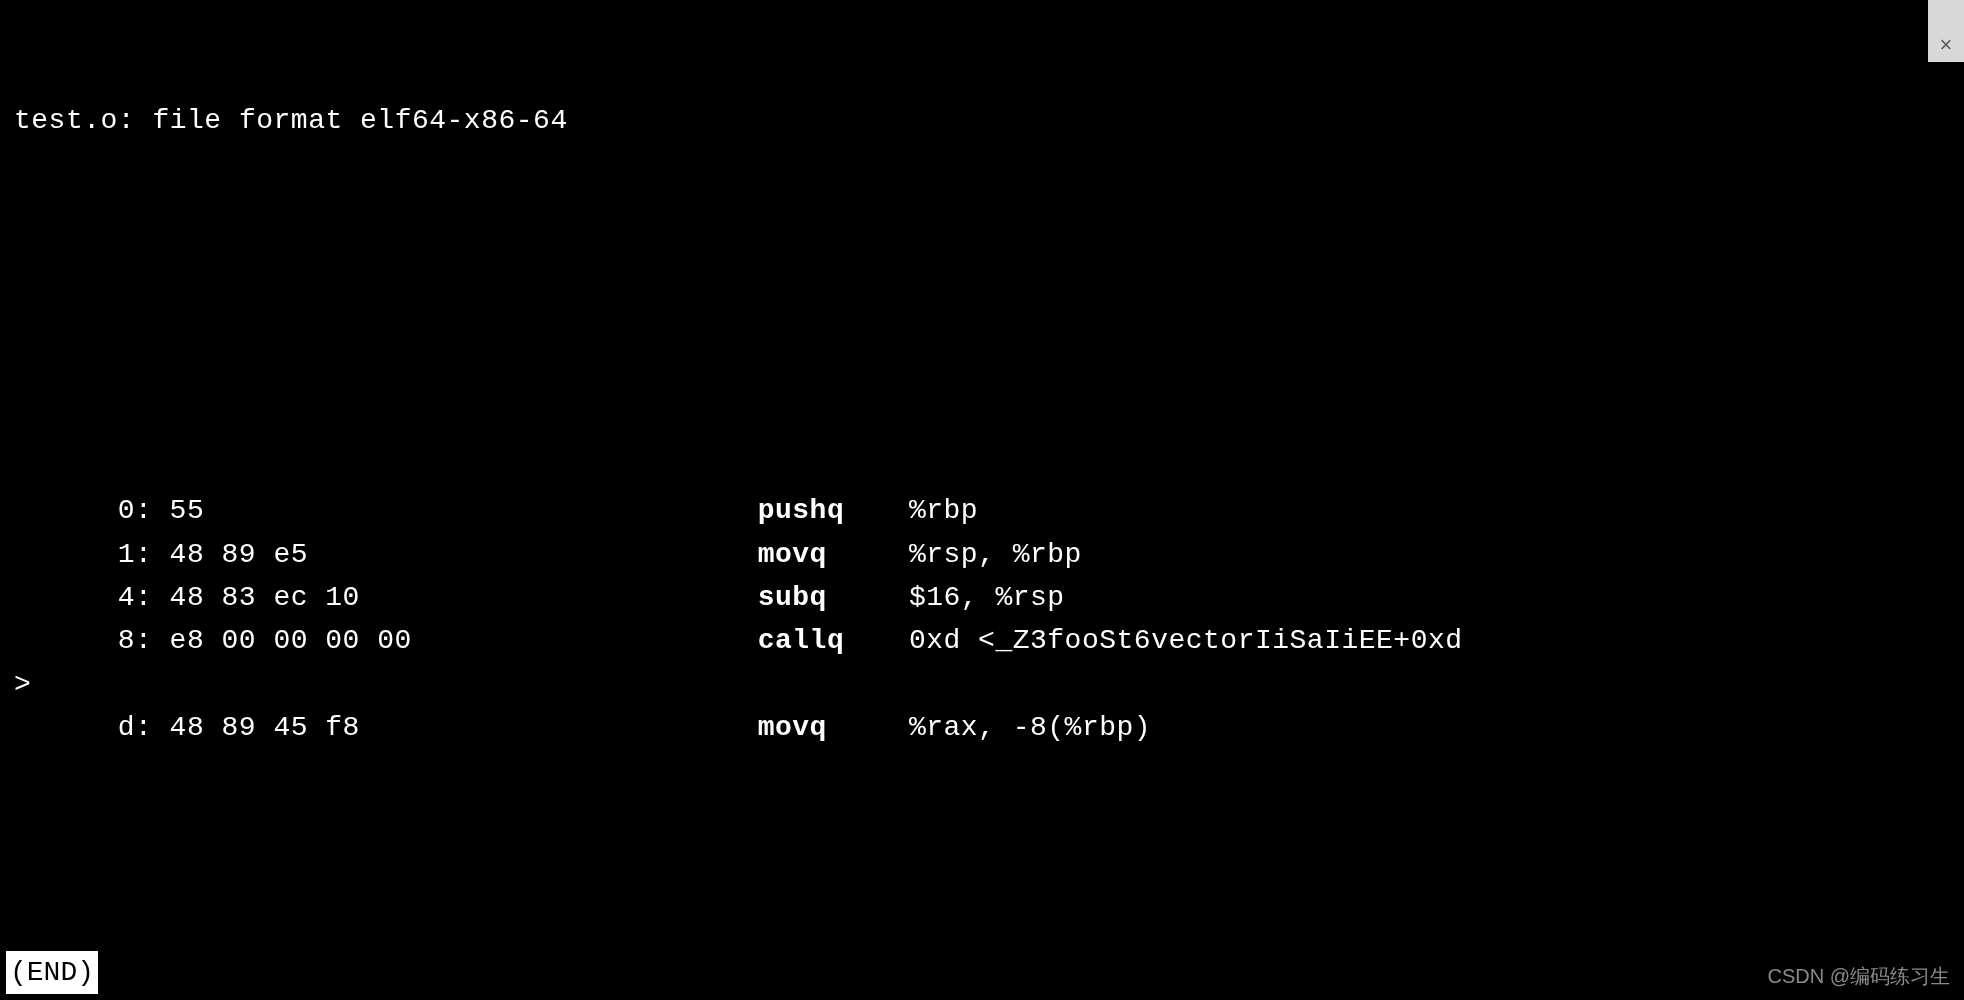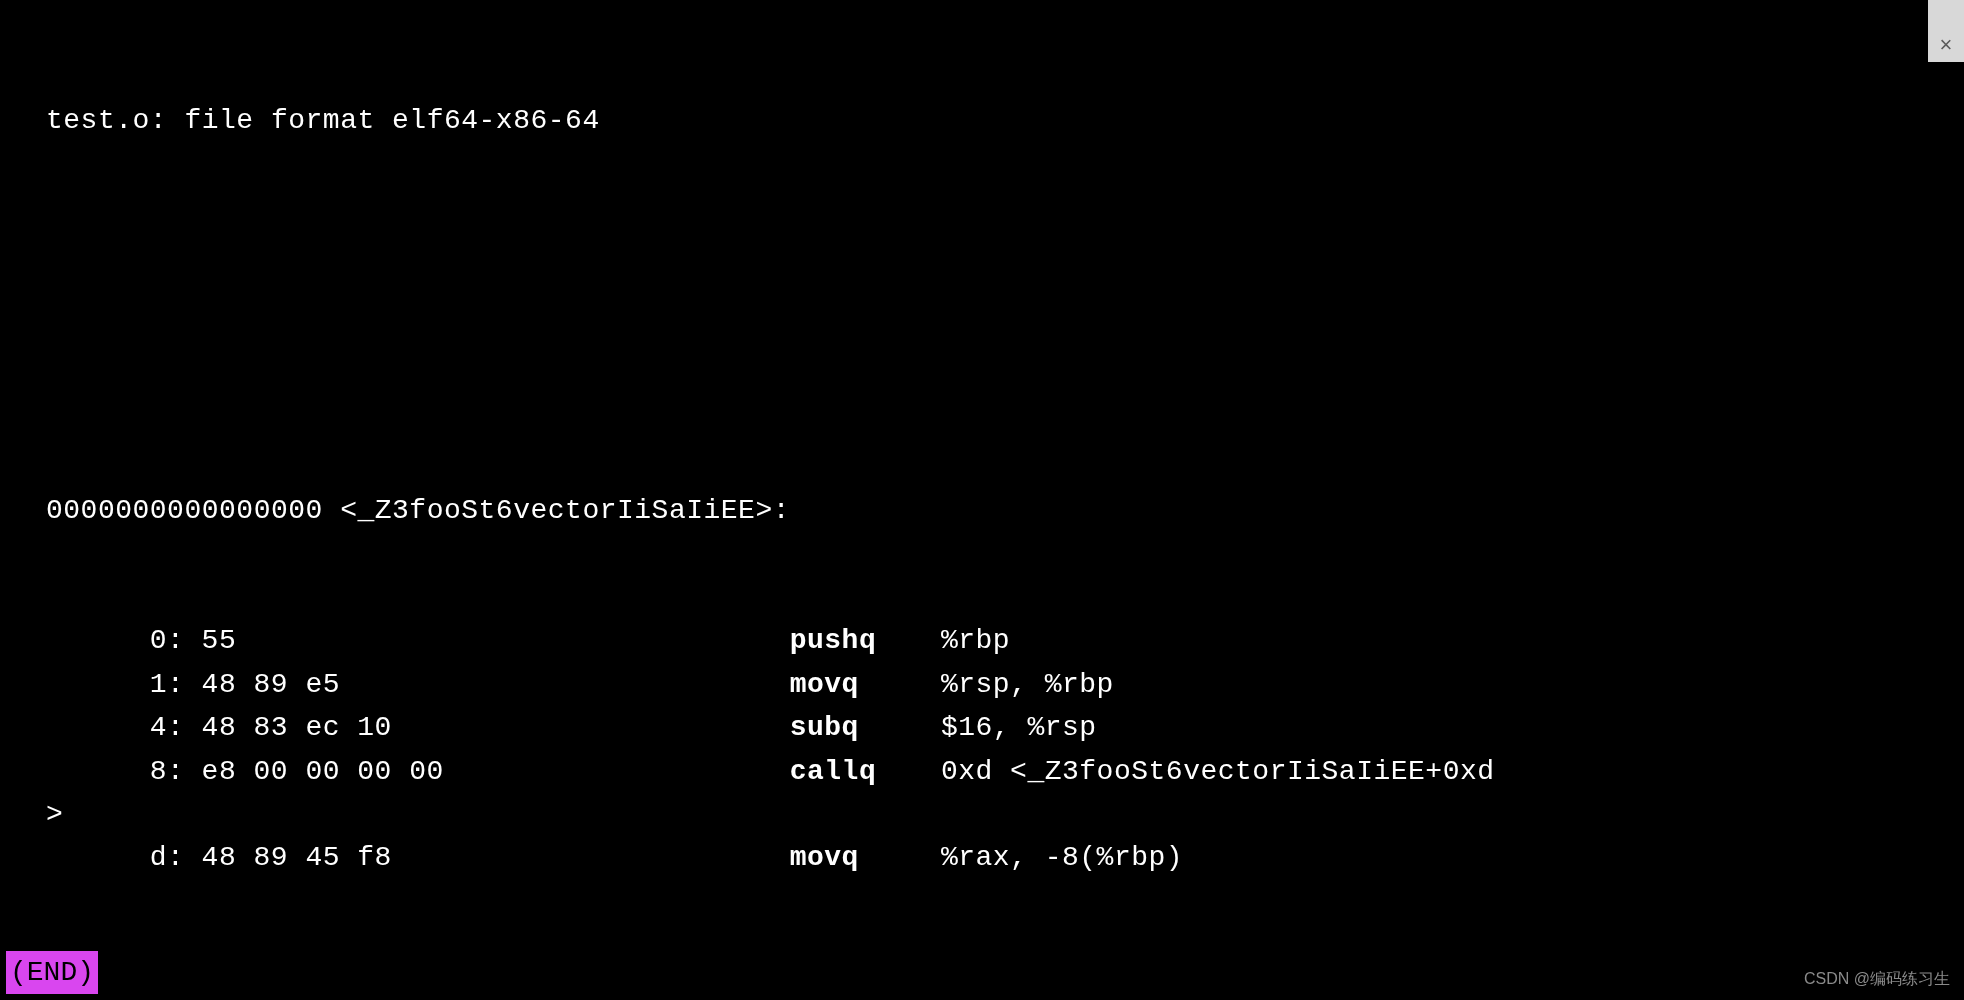--- a/index.html
+++ b/index.html
@@ -19,21 +19,20 @@
       position: relative;
       overflow: hidden;
     }
     .terminal {
       padding: 12px 14px;
       white-space: pre;
       letter-spacing: 0.5px;
     }
     .line {
       white-space: pre;
-      margin-left: 32px;
     }
     .blank-line {
       height: 1.55em;
     }
     .offset {
       display: inline-block;
       width: 7.2ch;
       text-align: right;
     }
     .sep {
@@ -48,21 +47,21 @@
       width: 9ch;
       font-weight: bold;
     }
     .operands {
       display: inline-block;
     }
     .end-marker {
       position: absolute;
       left: 6px;
       bottom: 6px;
-      background: #d946ef;
+      background: #ffffff;
       color: #000000;
       padding: 0 4px;
       font-weight: normal;
     }
     .close-btn {
       position: absolute;
       top: 0;
       right: 0;
       width: 36px;
       height: 62px;
@@ -74,33 +73,32 @@
       font-size: 22px;
       padding-top: 28px;
       cursor: pointer;
       font-family: Arial, sans-serif;
     }
     .watermark {
       position: absolute;
       right: 14px;
       bottom: 8px;
       color: #8a8a8a;
-      font-size: 16px;
+      font-size: 20px;
       font-family: Arial, 'Microsoft YaHei', sans-serif;
       letter-spacing: 0;
     }
   </style>
 </head>
 <body>
 
 <div class="terminal">
   <div class="line">test.o: file format elf64-x86-64</div>
   <div class="blank-line"></div>
   <div class="blank-line"></div>
-  <div class="line">0000000000000000 &lt;_Z3fooSt6vectorIiSaIiEE&gt;:</div>
   <div id="instructions-container"><div class="line"><span class="offset">0</span><span class="sep">: </span><span class="hex">55</span><span class="mnemonic">pushq</span><span class="operands">%rbp</span></div><div class="line"><span class="offset">1</span><span class="sep">: </span><span class="hex">48 89 e5</span><span class="mnemonic">movq</span><span class="operands">%rsp, %rbp</span></div><div class="line"><span class="offset">4</span><span class="sep">: </span><span class="hex">48 83 ec 10</span><span class="mnemonic">subq</span><span class="operands">$16, %rsp</span></div><div class="line"><span class="offset">8</span><span class="sep">: </span><span class="hex">e8 00 00 00 00</span><span class="mnemonic">callq</span><span class="operands">0xd &lt;_Z3fooSt6vectorIiSaIiEE+0xd</span></div><div class="line">&gt;</div><div class="line"><span class="offset">d</span><span class="sep">: </span><span class="hex">48 89 45 f8</span><span class="mnemonic">movq</span><span class="operands">%rax, -8(%rbp)</span></div></div>
 </div>
 
 <div class="end-marker">(END)</div>
 
 <div class="close-btn">
   <span>×</span>
 </div>
 
 <div class="watermark">CSDN @编码练习生</div>

